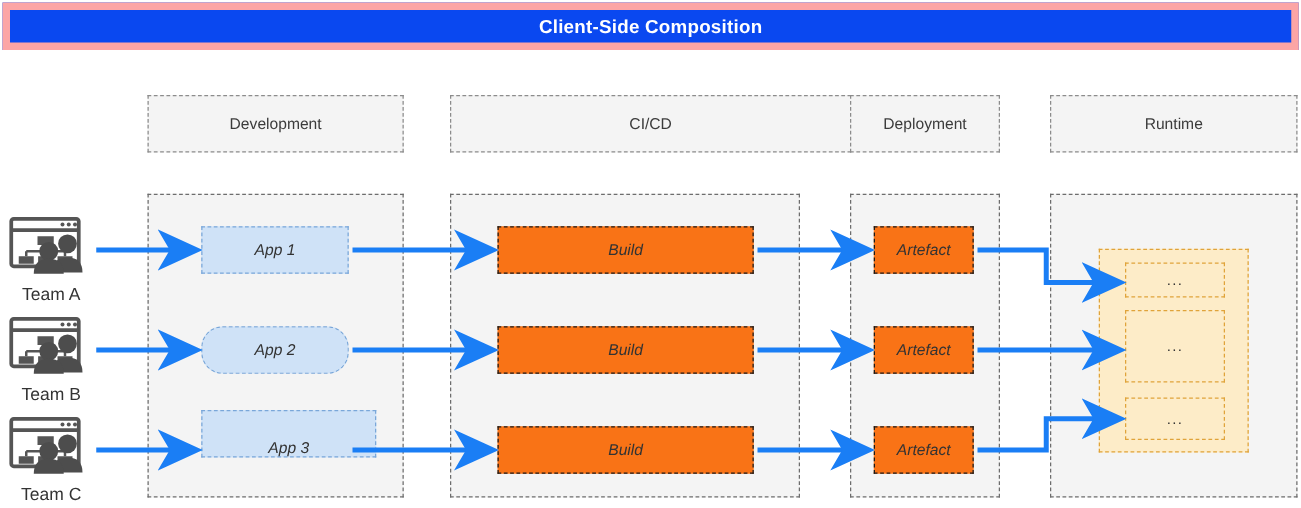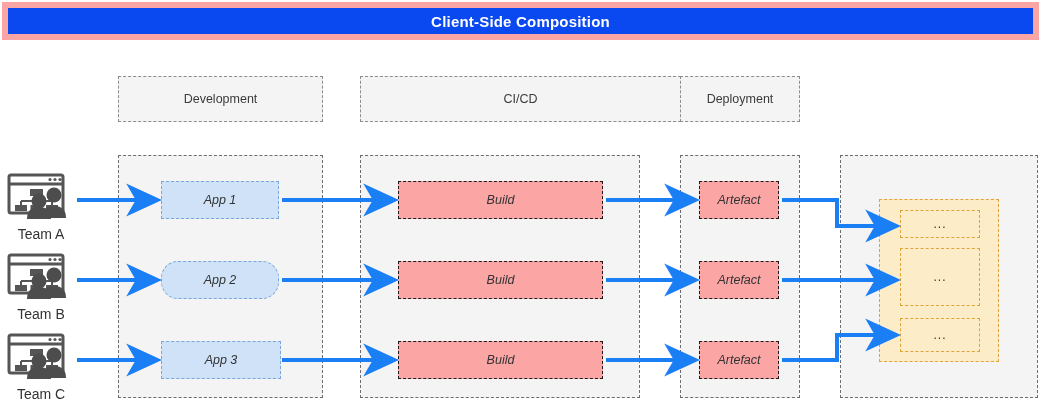--- a/index.html
+++ b/index.html
@@ -93,21 +93,21 @@
     font-size: 12.5px;
     color: #333333;
     height: 38px;
     font-style: italic;
   }
   .node.app {
     background: #cfe2f7;
     border: 1px dashed #7aa7d9;
   }
   .node.build, .node.artefact {
-    background: #fca5a5;
+    background: #f97316;
     border: 1px dashed #1a1a1a;
   }
 
   
   .runtime-box {
     position: absolute;
     background: #fdecc8;
     border: 1px dashed #e0a33a;
     box-sizing: border-box;
   }
@@ -145,20 +145,23 @@
   </div>
 
   <div class="phase-header" style="left:118px; width:205px;align-items:center;">
     <span>Development</span>
   </div>
   <div class="phase-header" style="left:360px; width:321px;">
     <span>CI/CD</span>
   </div>
   <div class="phase-header" style="left:680px; width:120px;">
     <span>Deployment</span>
+  </div>
+  <div class="phase-header" style="left:840px; width:198px;">
+    <span>Runtime</span>
   </div>
 
   <div class="phase-column" style="left:118px; width:205px;"></div>
   <div class="phase-column" style="left:360px; width:280px;"></div>
   <div class="phase-column" style="left:680px; width:120px;"></div>
   <div class="phase-column" style="left:840px; width:198px;"></div>
 
   <div class="runtime-box" style="left:879px; top:199px; width:120px; height:163px;"></div>
   <div class="runtime-slot" style="left:900px; top:210px; width:80px; height:28px;">
     <span>...</span>
@@ -261,21 +264,21 @@
   <div class="node app" style="left:161px; top:261px; width:118px;border-radius:17px;">
     <span>App 2</span>
   </div>
   <div class="node build" style="left:398px; top:261px; width:205px;">
     <span>Build</span>
   </div>
   <div class="node artefact" style="left:699px; top:261px; width:80px;">
     <span>Artefact</span>
   </div>
 
-  <div class="node app" style="left:161px; top:341px; width:120px;">
+  <div class="node app" style="left:161px; top:328px; width:140px;align-items:flex-end;">
     <span>App 3</span>
   </div>
   <div class="node build" style="left:398px; top:341px; width:205px;">
     <span>Build</span>
   </div>
   <div class="node artefact" style="left:699px; top:341px; width:80px;">
     <span>Artefact</span>
   </div>
 
   <svg id="arrows" viewBox="0 0 1041 406" xmlns="http://www.w3.org/2000/svg">

